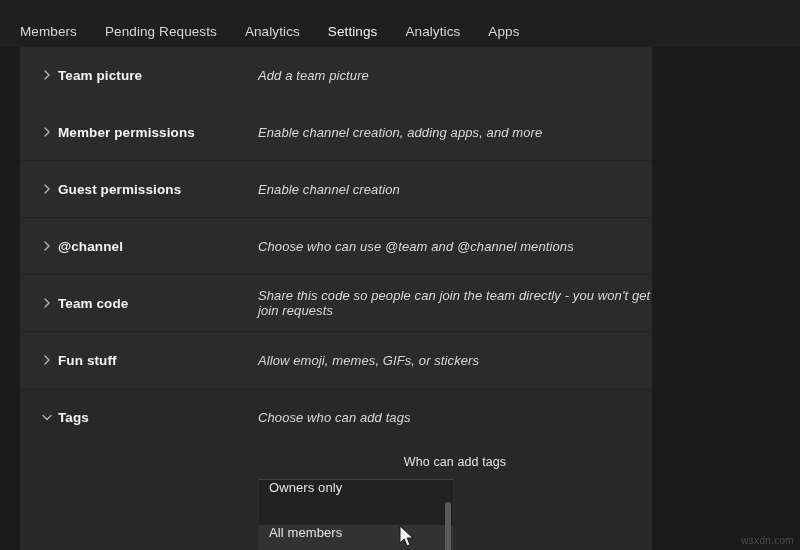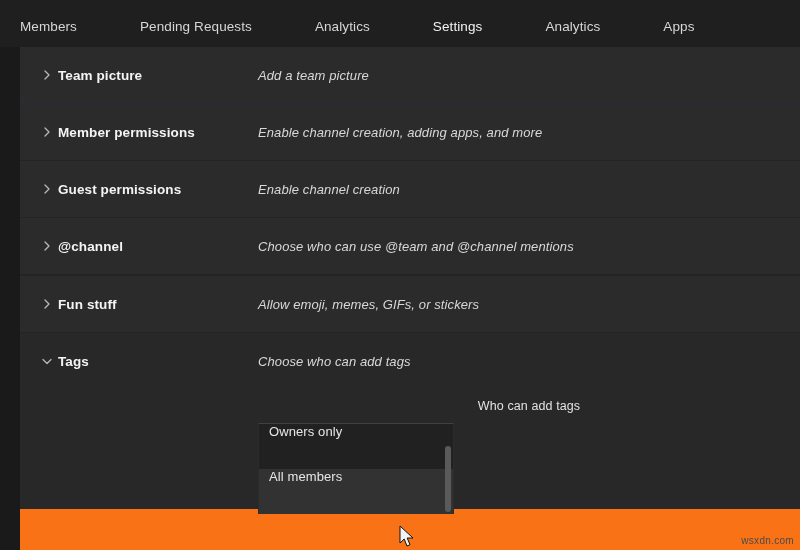--- a/index.html
+++ b/index.html
@@ -18,47 +18,46 @@
   }
 
   
   #tabbar {
     position: absolute;
     left: 0; top: 0;
     width: 800px;
     height: 47px;
     background: #1f1f1f;
     display: flex;
-    align-items: center;
+    align-items: flex-end;
     padding-left: 20px;
     padding-top: 13px;
-    gap: 35px;
   }
 
   .tab {
     position: relative;
     font-size: 13.5px;
     color: #d6d6d6;
     padding: 0 0 8px 0;
     margin-right: 28px;
     white-space: nowrap;
     cursor: pointer;
     letter-spacing: 0.1px;
   }
 
   .tab.active { color: #f2f2f2; }
 
   
   #panel {
     position: absolute;
     left: 20px;
     top: 47px;
-    width: 780px;
+    width: 632px;
     height: 503px;
-    background: #f97316;
+    background: #c4b5fd;
   }
 
   .settings-row {
     position: relative;
     height: 56px;
     display: flex;
     align-items: center;
     background: #2b2b2b;
     cursor: pointer;
   }
@@ -250,20 +249,29 @@
     <span class="chevron">
       <svg width="7" height="10" viewBox="0 0 7 10">
           <path d="M1 1 L5 5 L1 9" fill="none" stroke="#b8b8b8" stroke-width="1.3" stroke-linecap="round" stroke-linejoin="round"></path>
         </svg>
     </span>
     <span class="row-title">@channel</span>
     <span class="row-desc">Choose who can use @team and @channel mentions</span>
   </div>
   <div class="row-divider"></div>
 
+  <div class="settings-row">
+    <span class="chevron">
+      <svg width="7" height="10" viewBox="0 0 7 10">
+          <path d="M1 1 L5 5 L1 9" fill="none" stroke="#b8b8b8" stroke-width="1.3" stroke-linecap="round" stroke-linejoin="round"></path>
+        </svg>
+    </span>
+    <span class="row-title">Team code</span>
+    <span class="row-desc">Share this code so people can join the team directly - you won't get join requests</span>
+  </div>
   <div class="row-divider"></div>
 
   <div class="settings-row">
     <span class="chevron">
       <svg width="7" height="10" viewBox="0 0 7 10">
           <path d="M1 1 L5 5 L1 9" fill="none" stroke="#b8b8b8" stroke-width="1.3" stroke-linecap="round" stroke-linejoin="round"></path>
         </svg>
     </span>
     <span class="row-title">Fun stuff</span>
     <span class="row-desc">Allow emoji, memes, GIFs, or stickers</span>

